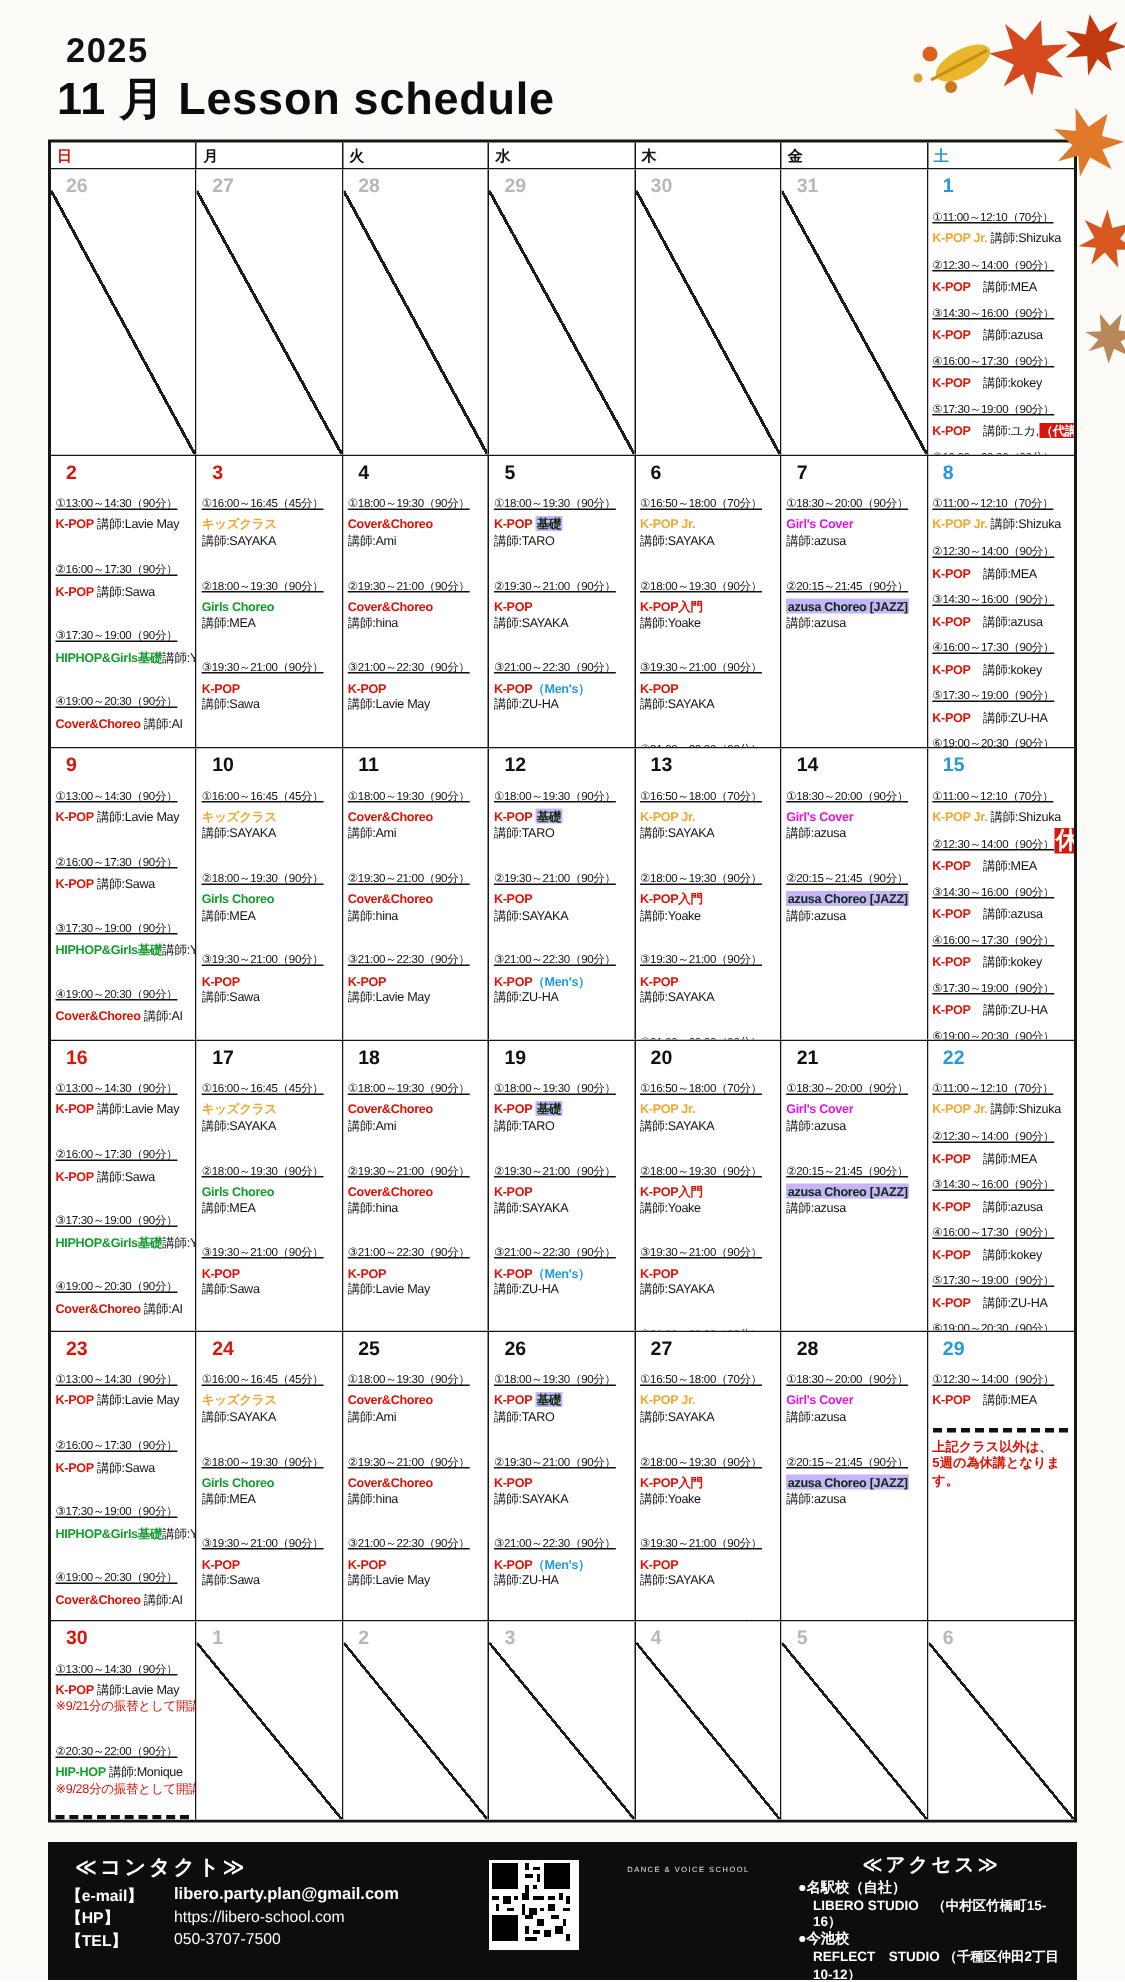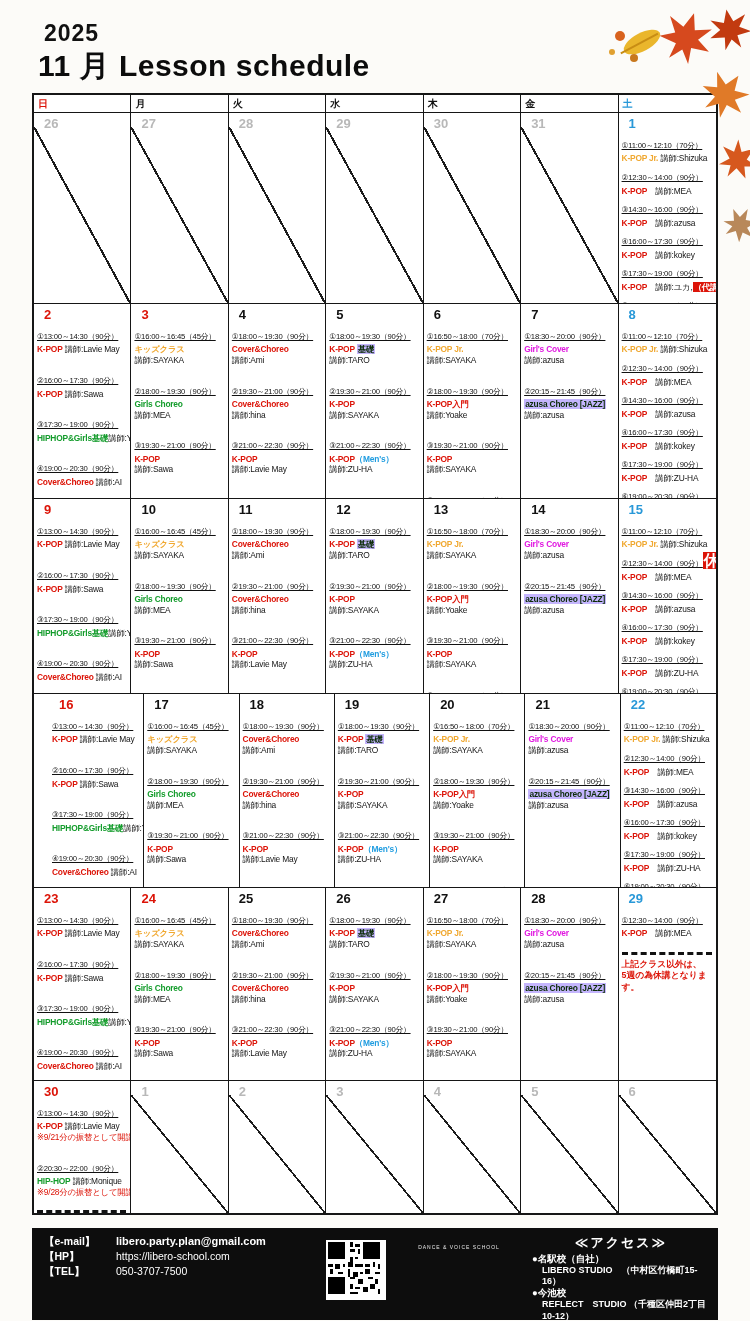--- a/index.html
+++ b/index.html
@@ -18,21 +18,21 @@
   .leaves{position:absolute;top:0;right:0;pointer-events:none;z-index:5;}
   
   .cal{margin:0 32px;border:2px solid #161616;background:#fff;}
   .wdrow{display:grid;grid-template-columns:repeat(7,1fr);border-bottom:1px solid #161616;}
   .wdcell{font-size:10px;font-weight:bold;color:#111;padding:2px 0 2px 4px;border-right:1px solid #161616;height:13px;}
   .wdcell:last-child{border-right:none;}
   .wd-0{color:#dc1408;}
   .wd-6{color:#2898d8;}
   .week{display:grid;grid-template-columns:repeat(7,1fr);border-bottom:1px solid #161616;}
   .week:last-child{border-bottom:none;}
-  .w1{height:190px;} .w2{height:194px;} .w3{height:194px;} .w4{height:193px;padding-left:15px;} .w5{height:192px;} .w6{height:132px;}
+  .w1{height:190px;} .w2{height:194px;} .w3{height:194px;} .w4{height:193px;} .w5{height:192px;} .w6{height:132px;}
   .cell{border-right:1px solid #161616;position:relative;overflow:hidden;padding:2px 2px 0 3px;background:#fff;}
   .cell:last-child{border-right:none;}
   .date{font-size:13px;font-weight:bold;height:16px;padding:1px 0 1px 7px;}
   .dc-sun{color:#dc1408;} .dc-sat{color:#2898d8;} .dc-wd{color:#111;} .dc-out{color:#b8b8b8;}
   .diag{position:absolute;left:0;right:0;top:14px;bottom:0;
     background:linear-gradient(to top right,transparent 49.4%,#1c1c1c 49.4%,#1c1c1c 50.6%,transparent 50.6%);}
   .slot{margin:0 0 13px 0;}
   .tight .slot{margin:0 0 1px 0;}
   .tline{white-space:nowrap;line-height:1.28;}
   .time{font-size:7.7px;color:#111;text-decoration:underline;letter-spacing:-0.2px;}
@@ -723,20 +723,21 @@
         <div class="cell">
           <div class="date dc-out">6</div>
           <div class="diag"></div>
         </div>
       </div>
     </div>
 </div>
 
 <div class="footer">
   <div class="f-contact">
+    <div class="f-ct">≪コンタクト≫</div>
     <div class="f-row em">
       <span class="f-lab">【e-mail】</span>
       <span class="f-val">libero.party.plan@gmail.com</span>
     </div>
     <div class="f-row">
       <span class="f-lab">【HP】</span>
       <span class="f-val">https://libero-school.com</span>
     </div>
     <div class="f-row">
       <span class="f-lab">【TEL】</span>

